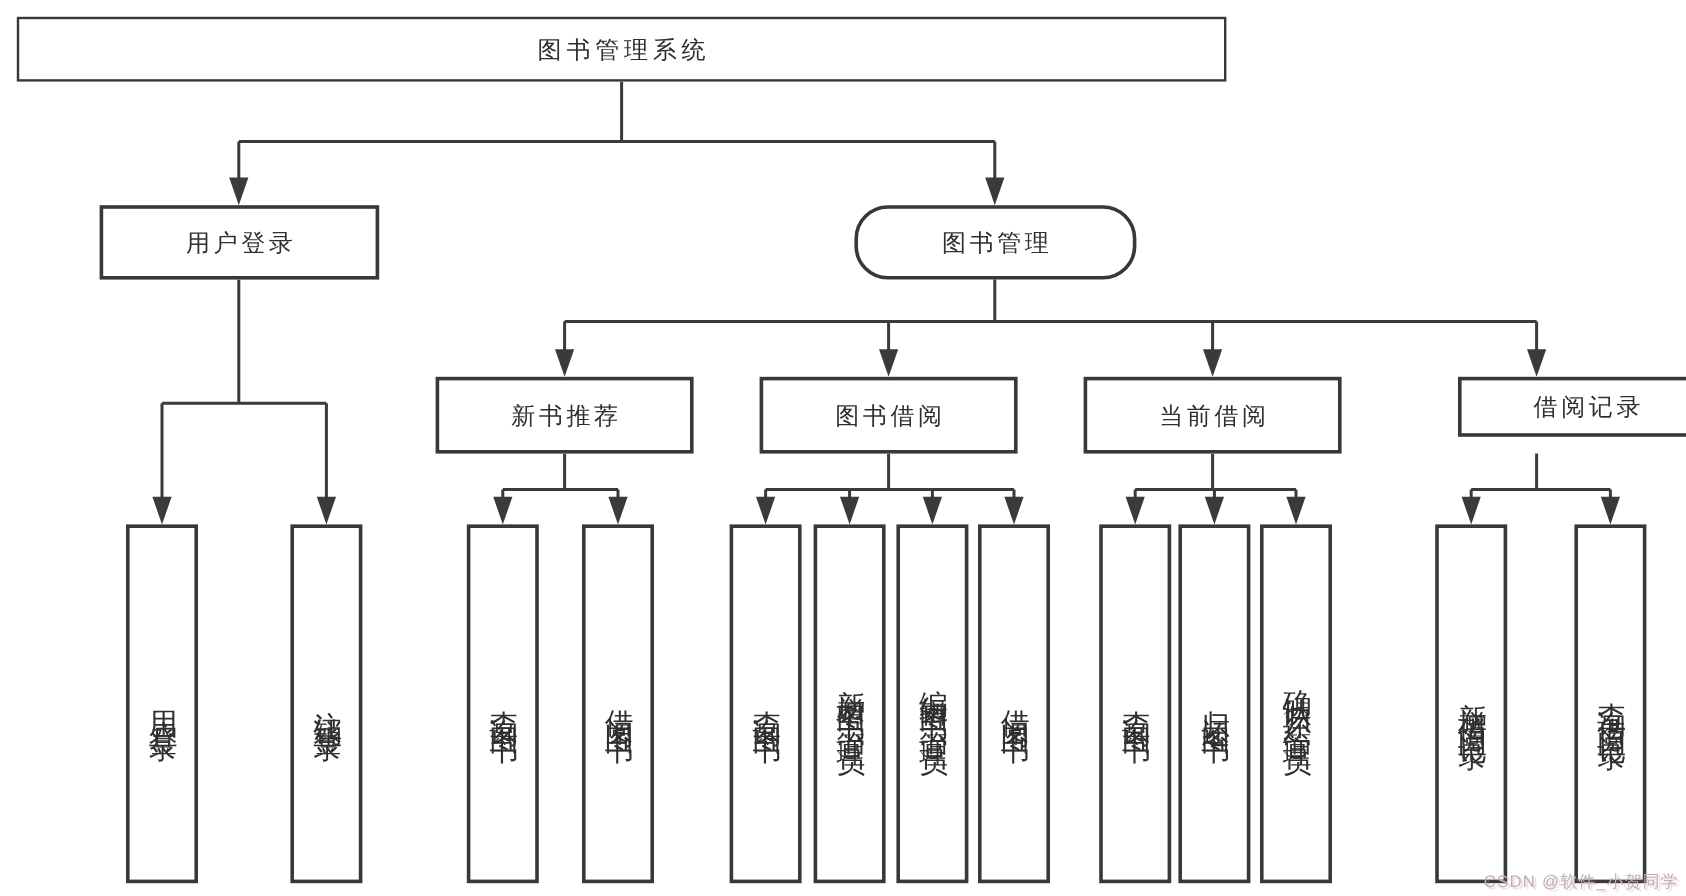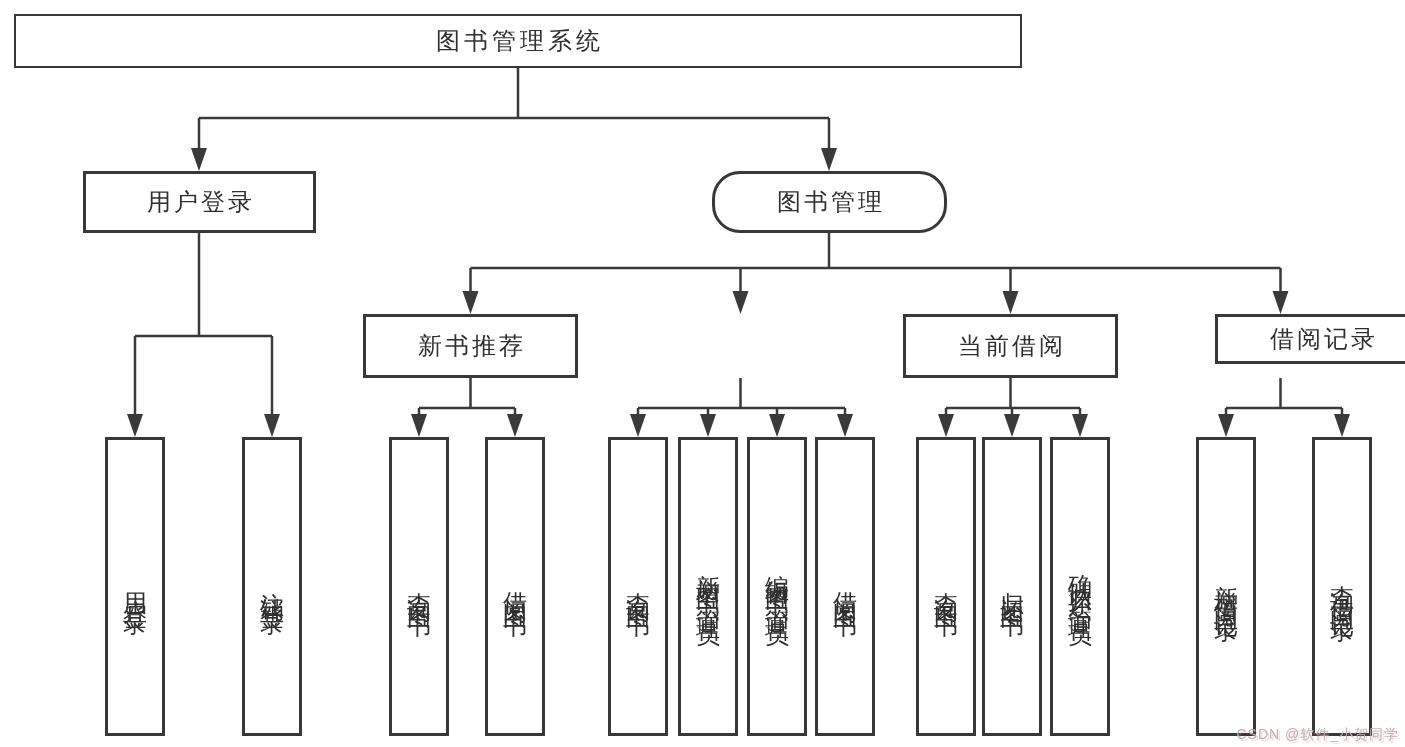--- a/index.html
+++ b/index.html
@@ -31,21 +31,21 @@
     display: flex;
     align-items: center;
     justify-content: center;
     color: #2f2f2f;
     z-index: 2;
   }
   .box.root {
     border-width: 2px;
   }
   .hlabel {
-    font-size: 24px;
+    font-size: 20px;
     letter-spacing: 3px;
     text-indent: 3px;
     white-space: nowrap;
   }
   .root .hlabel {
     letter-spacing: 4px;
     text-indent: 4px;
   }
   .vlabel {
     writing-mode: vertical-rl;
@@ -137,20 +137,23 @@
   <div class="box" style="left:83px; top:171px; width:233px; height:62px;">
     <span class="hlabel">用户登录</span>
   </div>
   <div class="box" style="left:712px; top:171px; width:235px; height:62px;border-radius:28px;">
     <span class="hlabel">图书管理</span>
   </div>
 
   <div class="box" style="left:363px; top:314px; width:215px; height:64px;">
     <span class="hlabel">新书推荐</span>
   </div>
+  <div class="box" style="left:633px; top:314px; width:215px; height:64px;">
+    <span class="hlabel">图书借阅</span>
+  </div>
   <div class="box" style="left:903px; top:314px; width:215px; height:64px;font-family:Liberation Serif, serif;">
     <span class="hlabel">当前借阅</span>
   </div>
   <div class="box" style="left:1196px; top:314px; width:215px; height:50px;margin-left:19px;">
     <span class="hlabel">借阅记录</span>
   </div>
 
   <div class="box" style="left:105px; top:437px; width:60px; height:299px;">
     <span class="vlabel">用户登录</span>
   </div>

